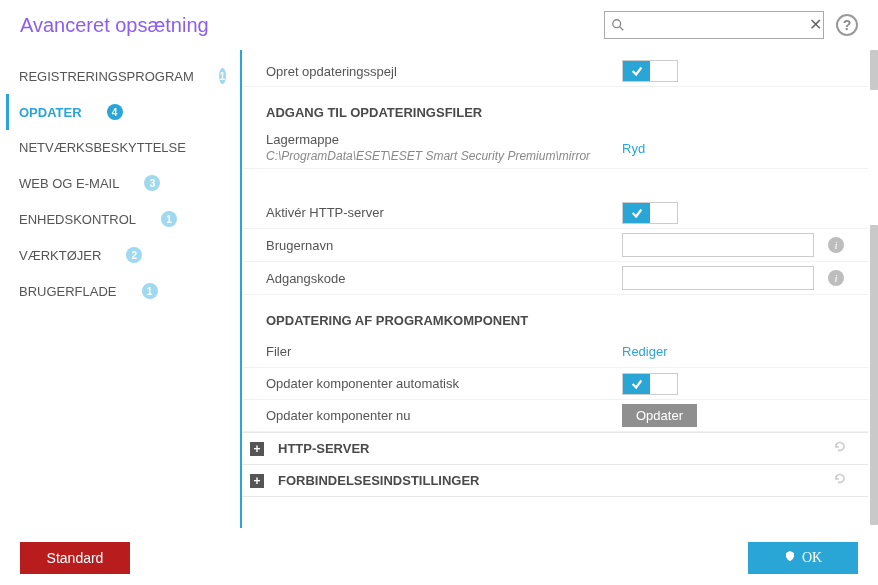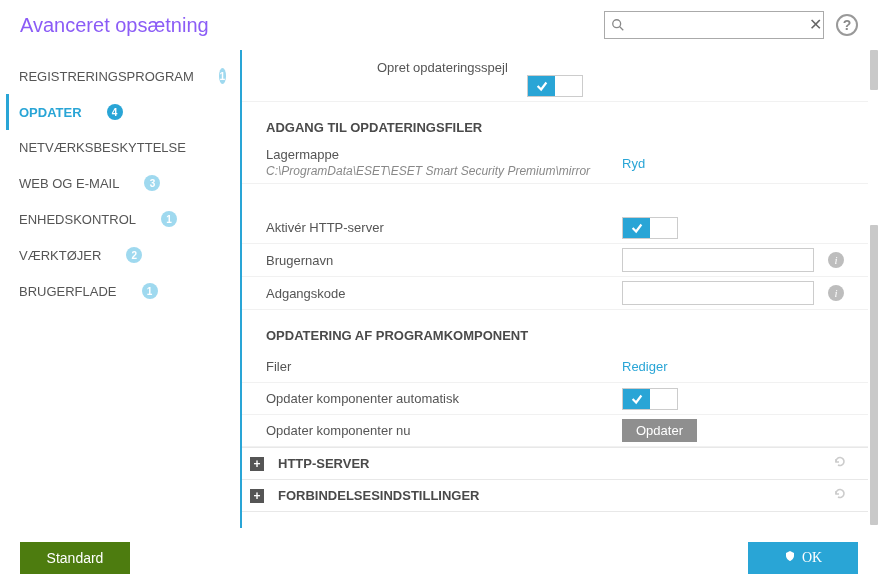--- a/index.html
+++ b/index.html
@@ -243,21 +243,21 @@
   .btn {
     height: 32px;
     min-width: 110px;
     border: none;
     font-size: 14px;
     color: #fff;
     cursor: pointer;
     padding: 0 20px;
     display: inline-flex; align-items: center; justify-content: center;
   }
-  .btn-standard { background: #4d7c0f; }
+  .btn-standard { background: #b91c1c; }
   .btn-ok { background: #29a5d6; gap: 6px; font-family: Liberation Serif, serif; }
   .btn-ok svg { width: 12px; height: 12px; }
   .btn-cancel { background: #8f8f8f; }
   .footer-spacer { flex: 1; }
   .footer .btn + .btn { margin-left: 24px; }
 </style>
 </head>
 <body>
 
 <div class="header">
@@ -304,21 +304,21 @@
     </div>
     <div class="nav-item">
       <span>BRUGERFLADE</span>
       <span class="badge">1</span>
     </div>
   </div>
 
   <div class="content">
     <div class="scrollarea">
 
-      <div class="row" style="padding-top:10px;flex-direction:column;">
+      <div class="row" style="padding-top:10px;">
         <div class="label">Opret opdateringsspejl</div>
         <div class="toggle">
           <div class="on">
               <svg viewBox="0 0 16 16">
                 <polyline points="3,8 7,12 13,4" fill="none" stroke="#fff" stroke-width="2.5"></polyline>
               </svg>
             </div>
           <div class="off"></div>
         </div>
       </div>

